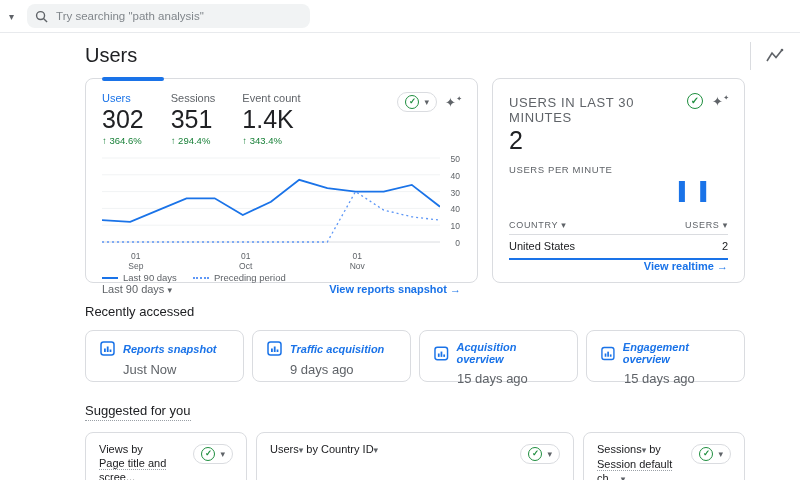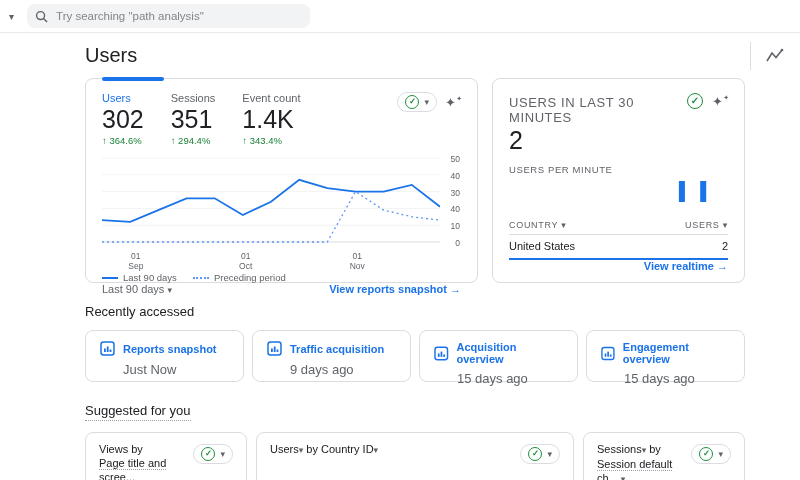--- a/index.html
+++ b/index.html
@@ -73,21 +73,21 @@
     padding:7px 0 4px; border-bottom:1px solid #dadce0;margin-top:11px; }
   .rt-table-header .right { margin-left:auto; }
   .rt-row { display:flex; font-size:11px; color:#202124; padding:5px 0 6px; border-bottom:2px solid #1a73e8; }
   .rt-row .right { margin-left:auto; }
 
   
   .section-heading { font-size:13px; color:#202124; margin-top:21px; }
   .section-heading.dotted { display:inline-block; border-bottom:1px dotted #9aa0a6; padding-bottom:2px; }
   .recent-row { display:flex; gap:8px; margin-top:11px; }
   .recent-card { flex:1; height:52px; padding: 10px 14px 0; cursor:pointer; }
-  .recent-title { display:flex; align-items:center; gap:8px; font-size:11px; color:#1a73e8; font-weight:bold; }
+  .recent-title { display:flex; align-items:center; gap:8px; font-size:11px; color:#1a73e8; font-weight:bold;font-style:italic; }
   .recent-time { font-size:13px; color:#5f6368; margin-top:6px; margin-left:23px; }
 
   
   .suggested-row { display:flex; gap:9px; margin-top:11px; }
   .sg-card { padding: 9px 13px 0; height: 120px; }
   .sg-card.c1, .sg-card.c3 { width:162px; }
   .sg-card.c2 { width:318px; }
   .sg-head { display:flex; align-items:flex-start; }
   .sg-title { font-size:11px; color:#202124; line-height:14px; }
   .sg-title .dot-underline { border-bottom:1px dotted #9aa0a6; }

